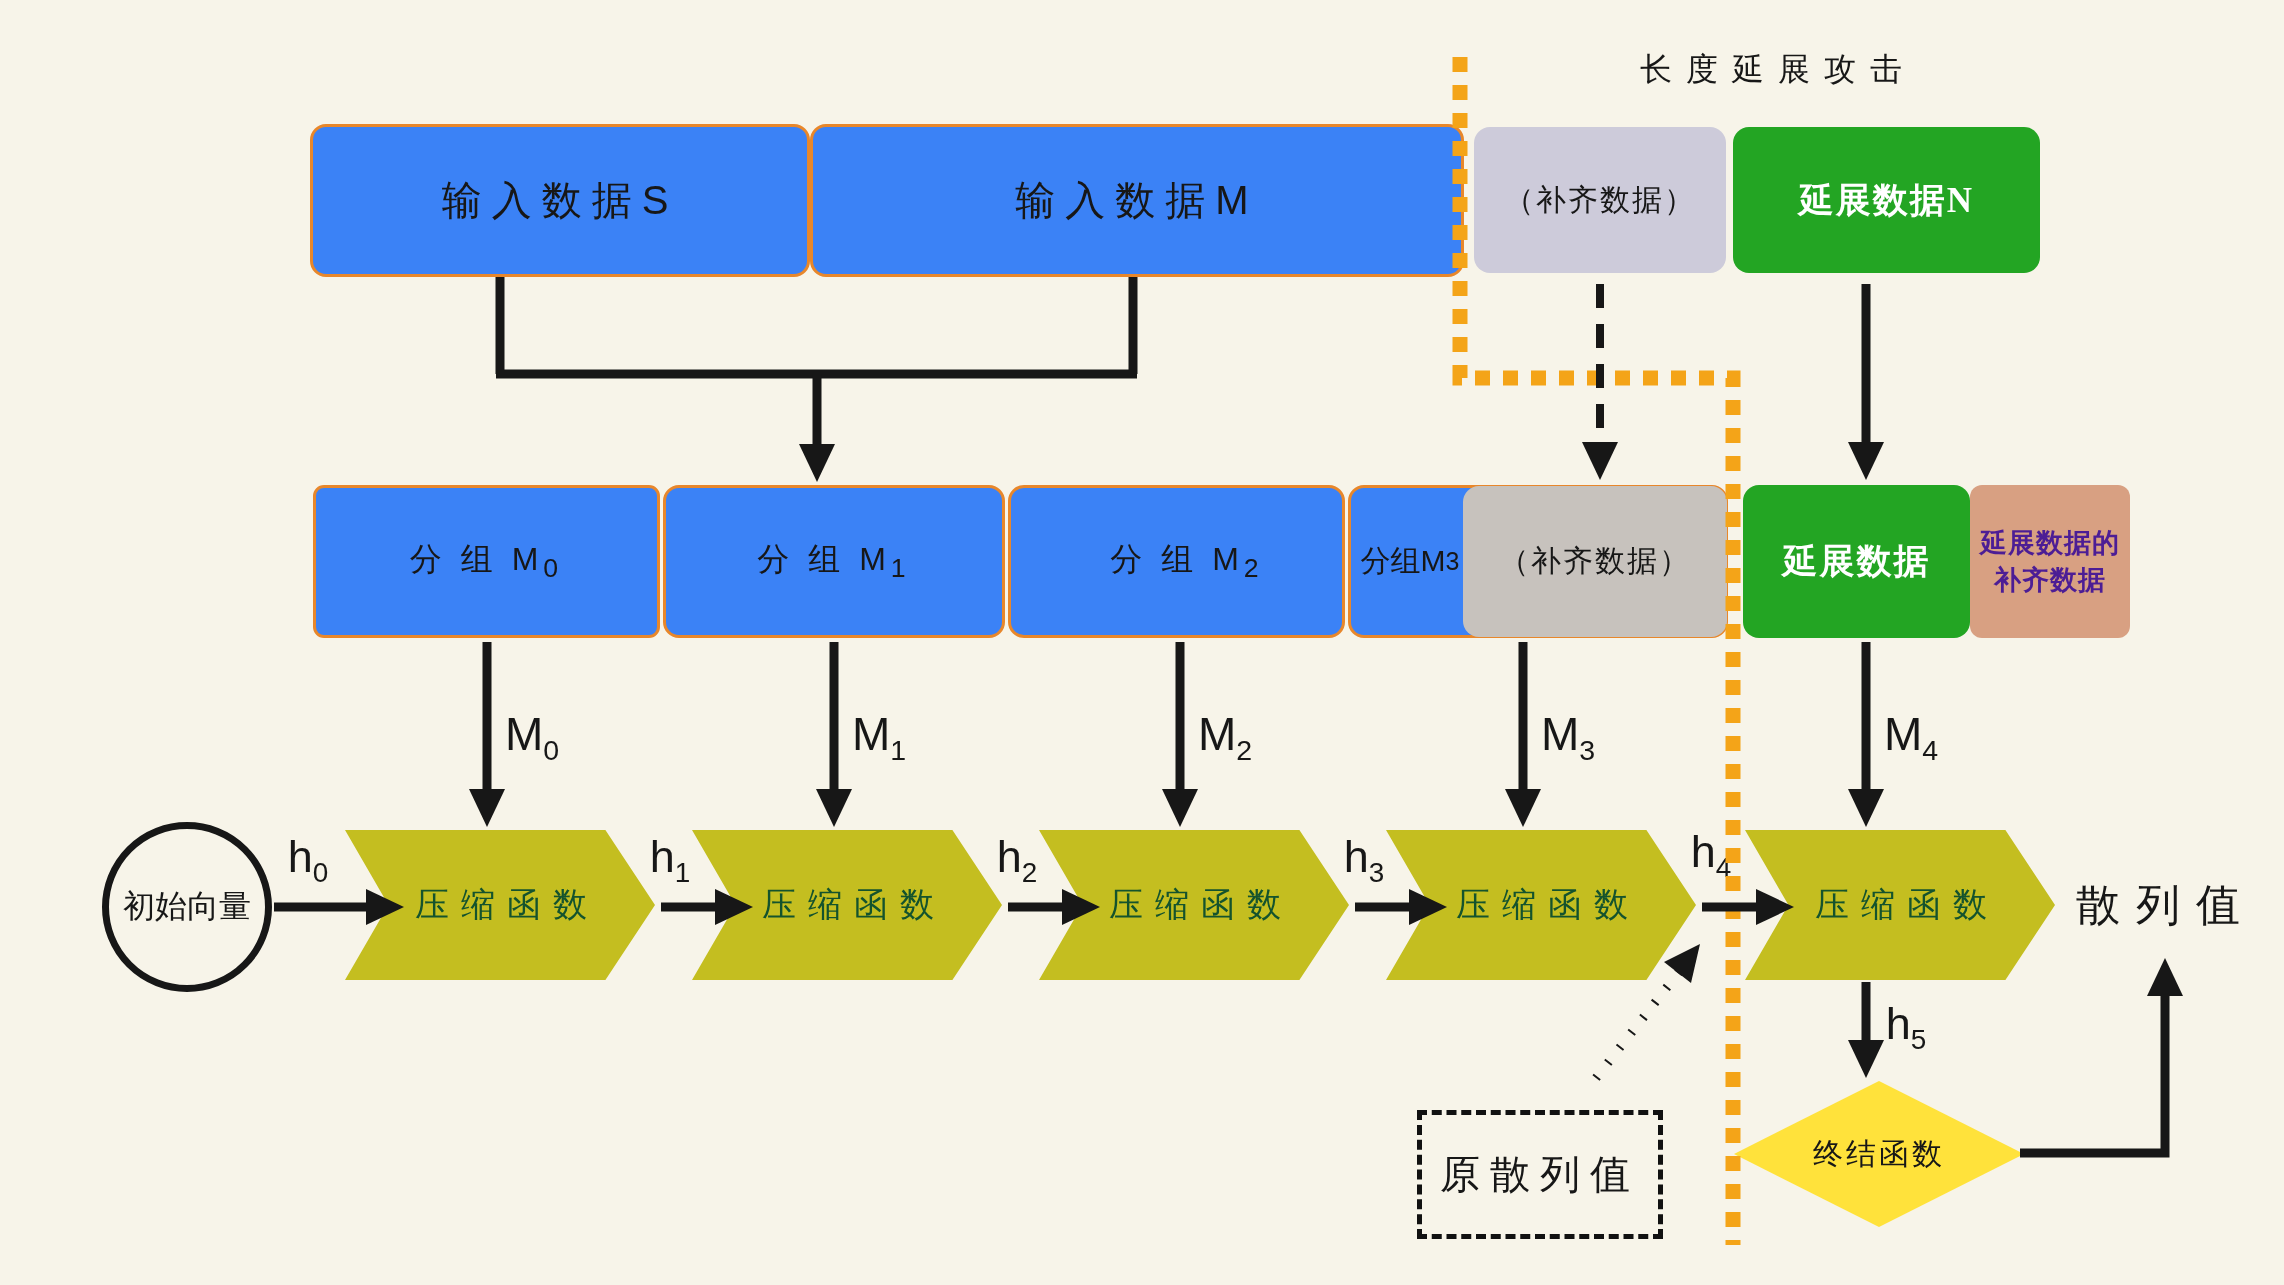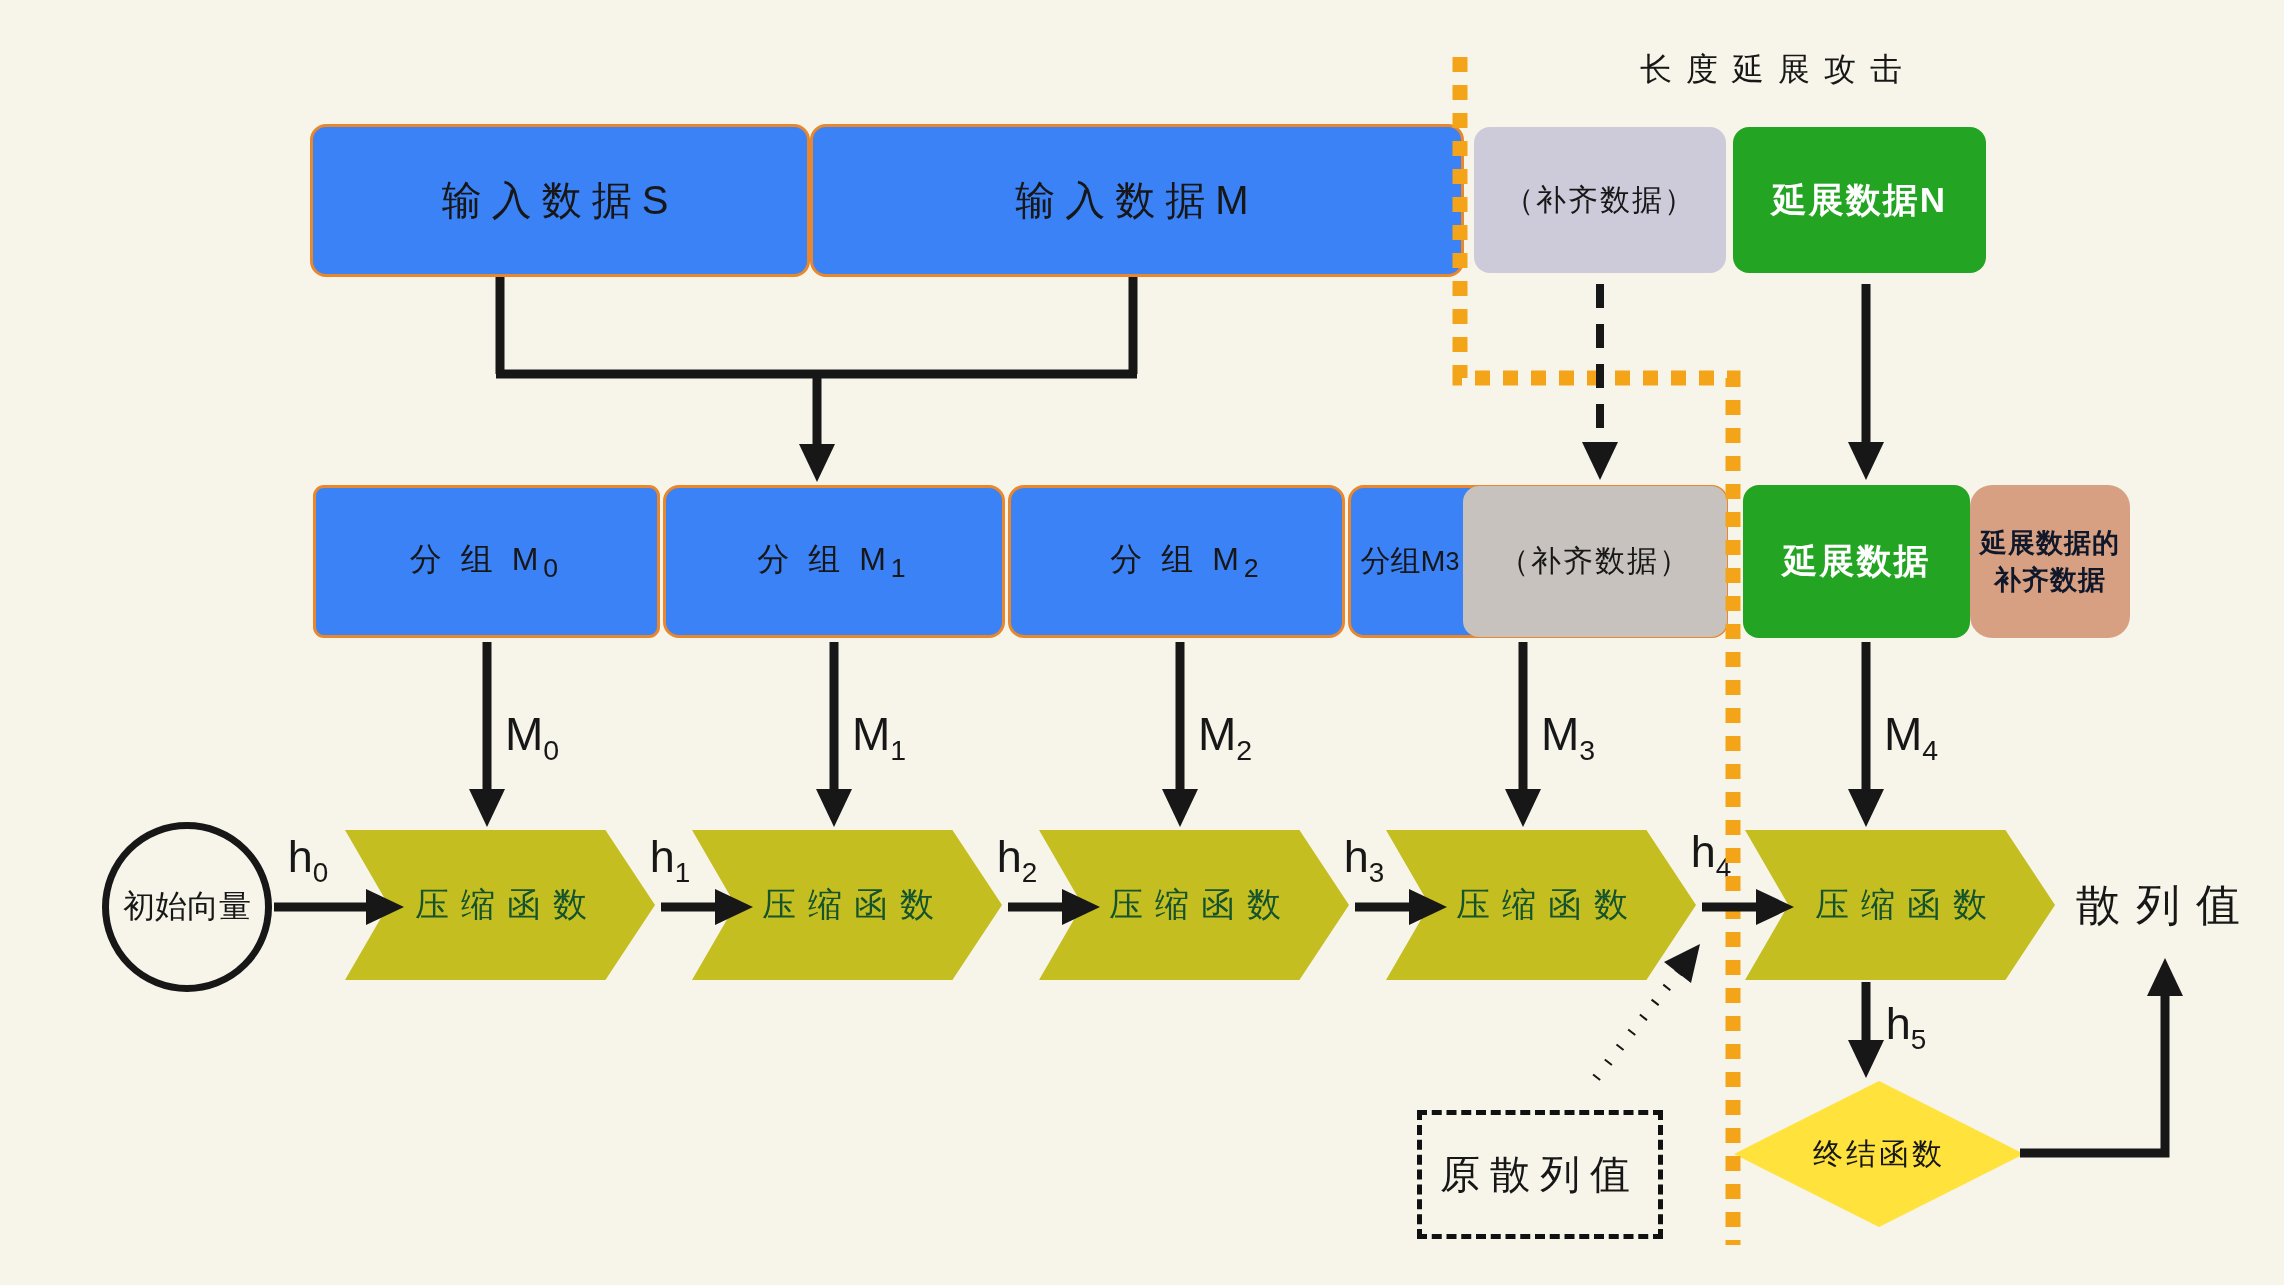--- a/index.html
+++ b/index.html
@@ -5,21 +5,21 @@
   html,body{margin:0;padding:0;background:#F7F4E9;}
   .canvas{position:relative;width:2284px;height:1285px;background:#F7F4E9;
           font-family:"Liberation Sans","DejaVu Sans",sans-serif;color:#171717;overflow:hidden;}
   .box{position:absolute;display:flex;align-items:center;justify-content:center;box-sizing:border-box;white-space:nowrap;}
   .yellow{background:#3b82f6;border:3px solid #E8872B;border-radius:16px;}
   .row1txt{font-size:40px;letter-spacing:10px;}
   .row2txt{font-size:32px;letter-spacing:5px;}
   .gray1{background:#CDCBDA;border-radius:16px;font-size:30px;letter-spacing:2px;}
   .gray2{background:#C7C2BD;border-radius:16px;font-size:30px;letter-spacing:2px;}
   .green{background:#23A523;color:#ffffff;border-radius:16px;font-size:35px;font-weight:600;letter-spacing:2px;}
-  .tan{background:#D8A082;color:#0f172a;border-radius:22px;font-size:27px;font-weight:600;
+  .tan{background:#D8A082;color:#4c1d95;border-radius:12px;font-size:27px;font-weight:600;
        flex-direction:column;line-height:1.35;letter-spacing:1px;}
   .chev{position:absolute;top:830px;height:150px;background:#C4BE20;color:#14532d;
         clip-path:polygon(0% 0%,84% 0%,100% 50%,84% 100%,0% 100%,14% 50%);
         display:flex;align-items:center;justify-content:center;
         font-size:34px;letter-spacing:12px;font-weight:500;padding-left:14px;box-sizing:border-box;}
   .circle{position:absolute;left:102px;top:822px;width:170px;height:170px;border:7px solid #171717;
           border-radius:50%;display:flex;align-items:center;justify-content:center;font-size:32px;box-sizing:border-box;text-align:right;}
   .diamond{position:absolute;left:1734px;top:1081px;width:290px;height:146px;background:#FFE23B;
            clip-path:polygon(50% 0%,100% 50%,50% 100%,0% 50%);
            display:flex;align-items:center;justify-content:center;font-size:30px;letter-spacing:3px;}
@@ -45,21 +45,21 @@
 
   <div class="box yellow row1txt" style="left:310px;top:124px;width:500px;height:153px;">
     <span>输入数据S</span>
   </div>
   <div class="box yellow row1txt" style="left:810px;top:124px;width:654px;height:153px;">
     <span>输入数据M</span>
   </div>
   <div class="box gray1" style="left:1474px;top:127px;width:252px;height:146px;">
     <span>（补齐数据）</span>
   </div>
-  <div class="box green" style="left:1733px;top:127px;width:253px;height:146px;">
+  <div class="box green" style="left:1733px;top:127px;width:307px;height:146px;font-family:Liberation Serif, serif;">
     <span>延展数据N</span>
   </div>
 
   <div class="box yellow row2txt" style="left:313px;top:485px;width:347px;height:153px;border-radius:11px;">
     <span><span>分 组 M</span><sub>0</sub></span>
   </div>
   <div class="box yellow row2txt" style="left:663px;top:485px;width:342px;height:153px;">
     <span><span>分 组 M</span><sub>1</sub></span>
   </div>
   <div class="box yellow row2txt" style="left:1008px;top:485px;width:337px;height:153px;padding-left:21px;">

